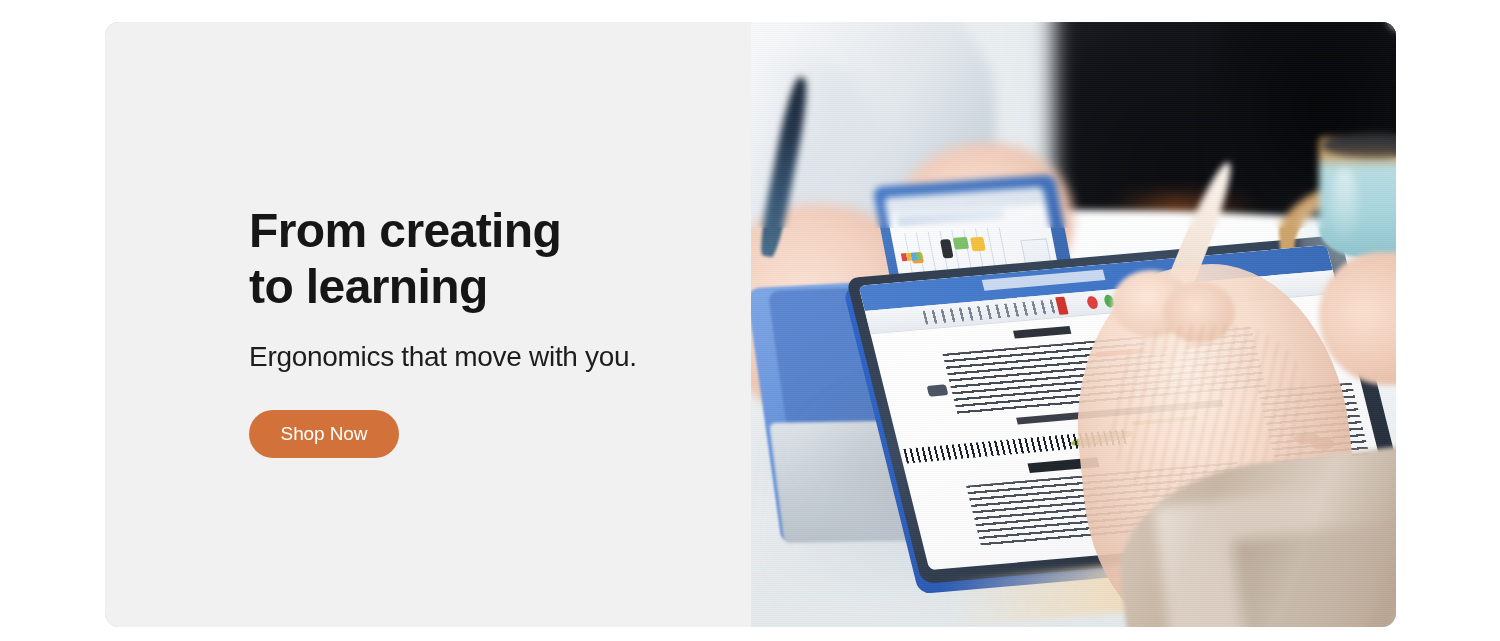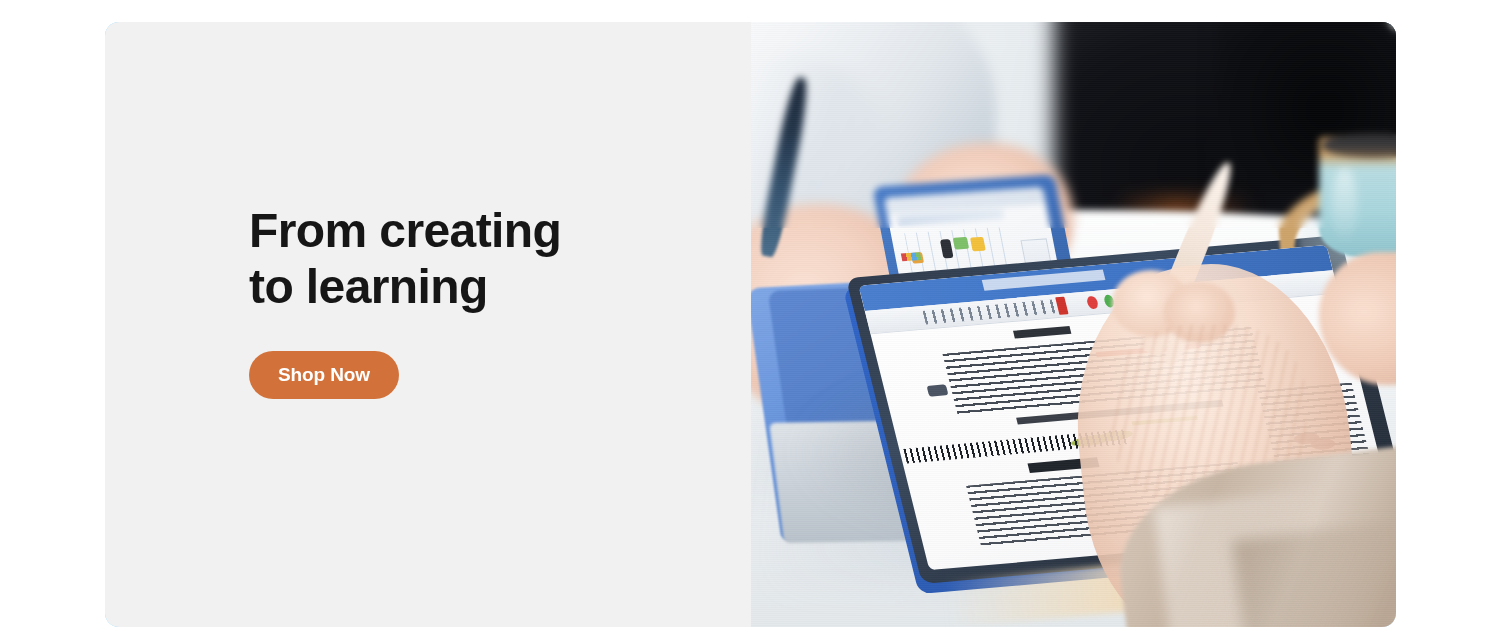--- a/index.html
+++ b/index.html
@@ -56,21 +56,21 @@
     margin-top:36px;
     min-width:150px;
     height:48px;
     padding:0 26px;
     border:none;
     border-radius:24px;
     background:#d2723a;
     color:#ffffff;
     font-family:"Liberation Sans", sans-serif;
     font-size:19px;
-    font-weight:bold;
+    font-weight:normal;
     letter-spacing:-0.1px;
     cursor:pointer;
   }
 
   
   .photo {
     position:relative;
     flex:1 1 auto;
     height:100%;
     overflow:hidden;
@@ -451,20 +451,21 @@
 <body>
 
 <div class="stage">
 
   <div class="banner">
 
     <div class="panel">
       <div class="copy">
         <h1 class="headline">From creating
 to learning</h1>
+        <p class="subhead">Ergonomics that move with you.</p>
         <button class="cta">Shop Now</button>
       </div>
     </div>
 
     <div class="photo">
 
       <div class="bg-room"></div>
       <div class="figure-dark"></div>
       <div class="figure-dark2"></div>
       <div class="warm-slit"></div>

